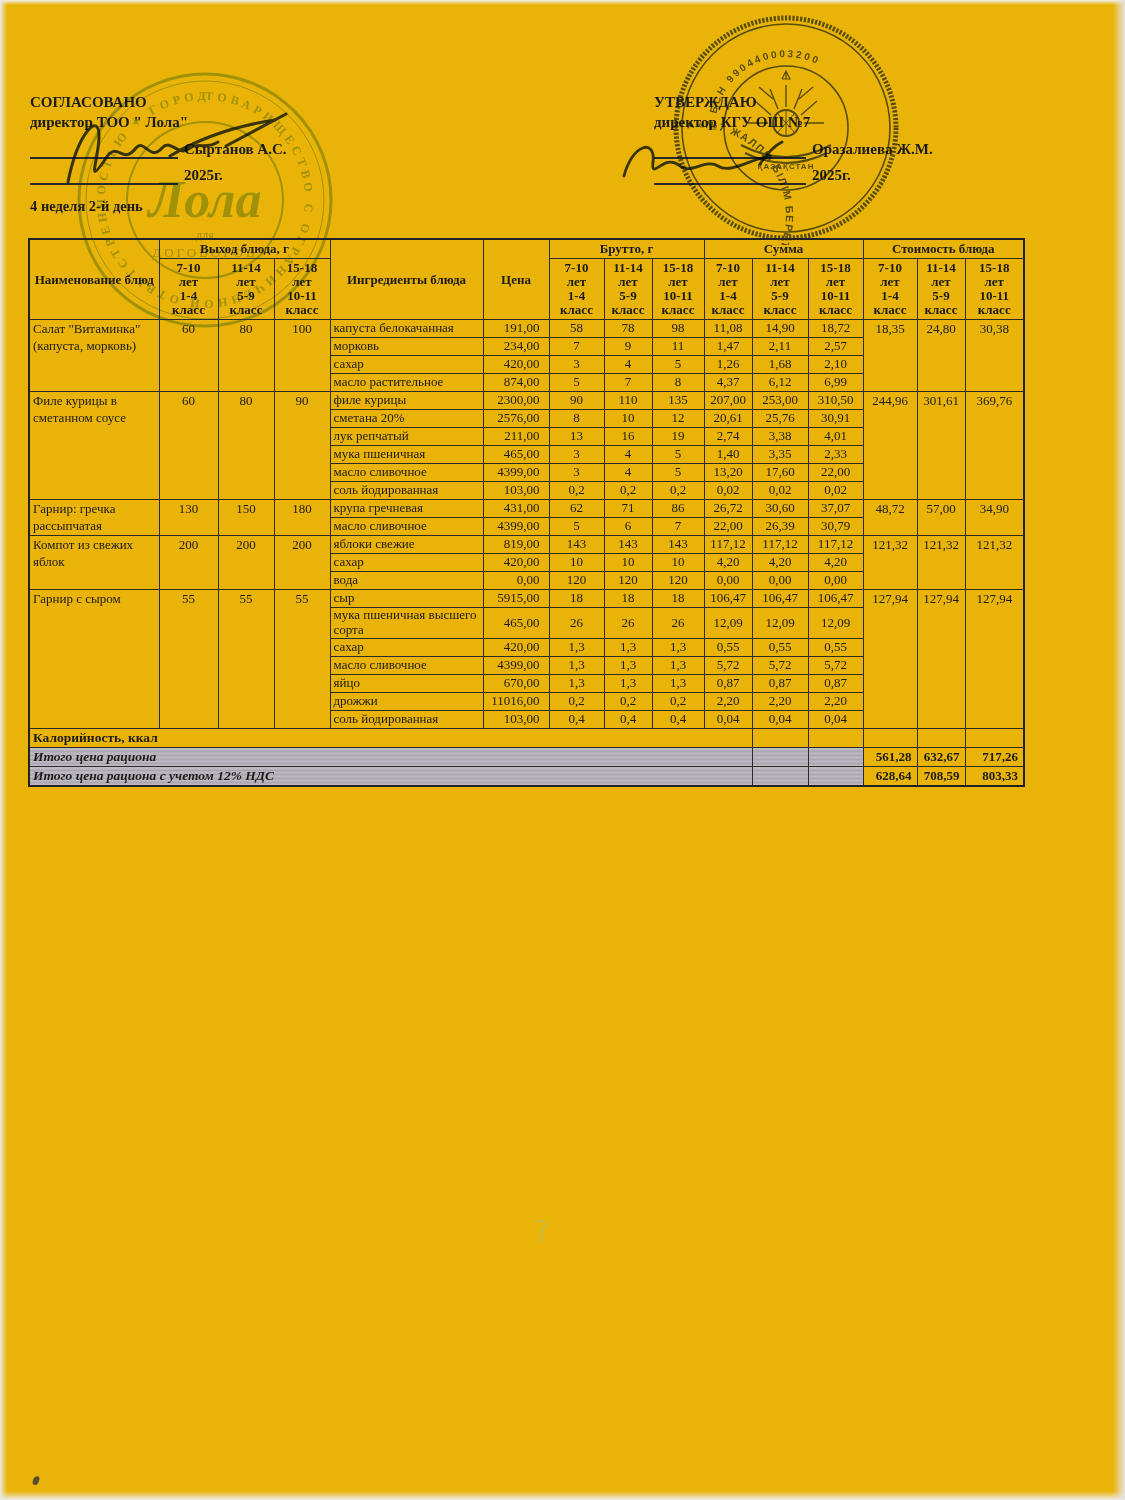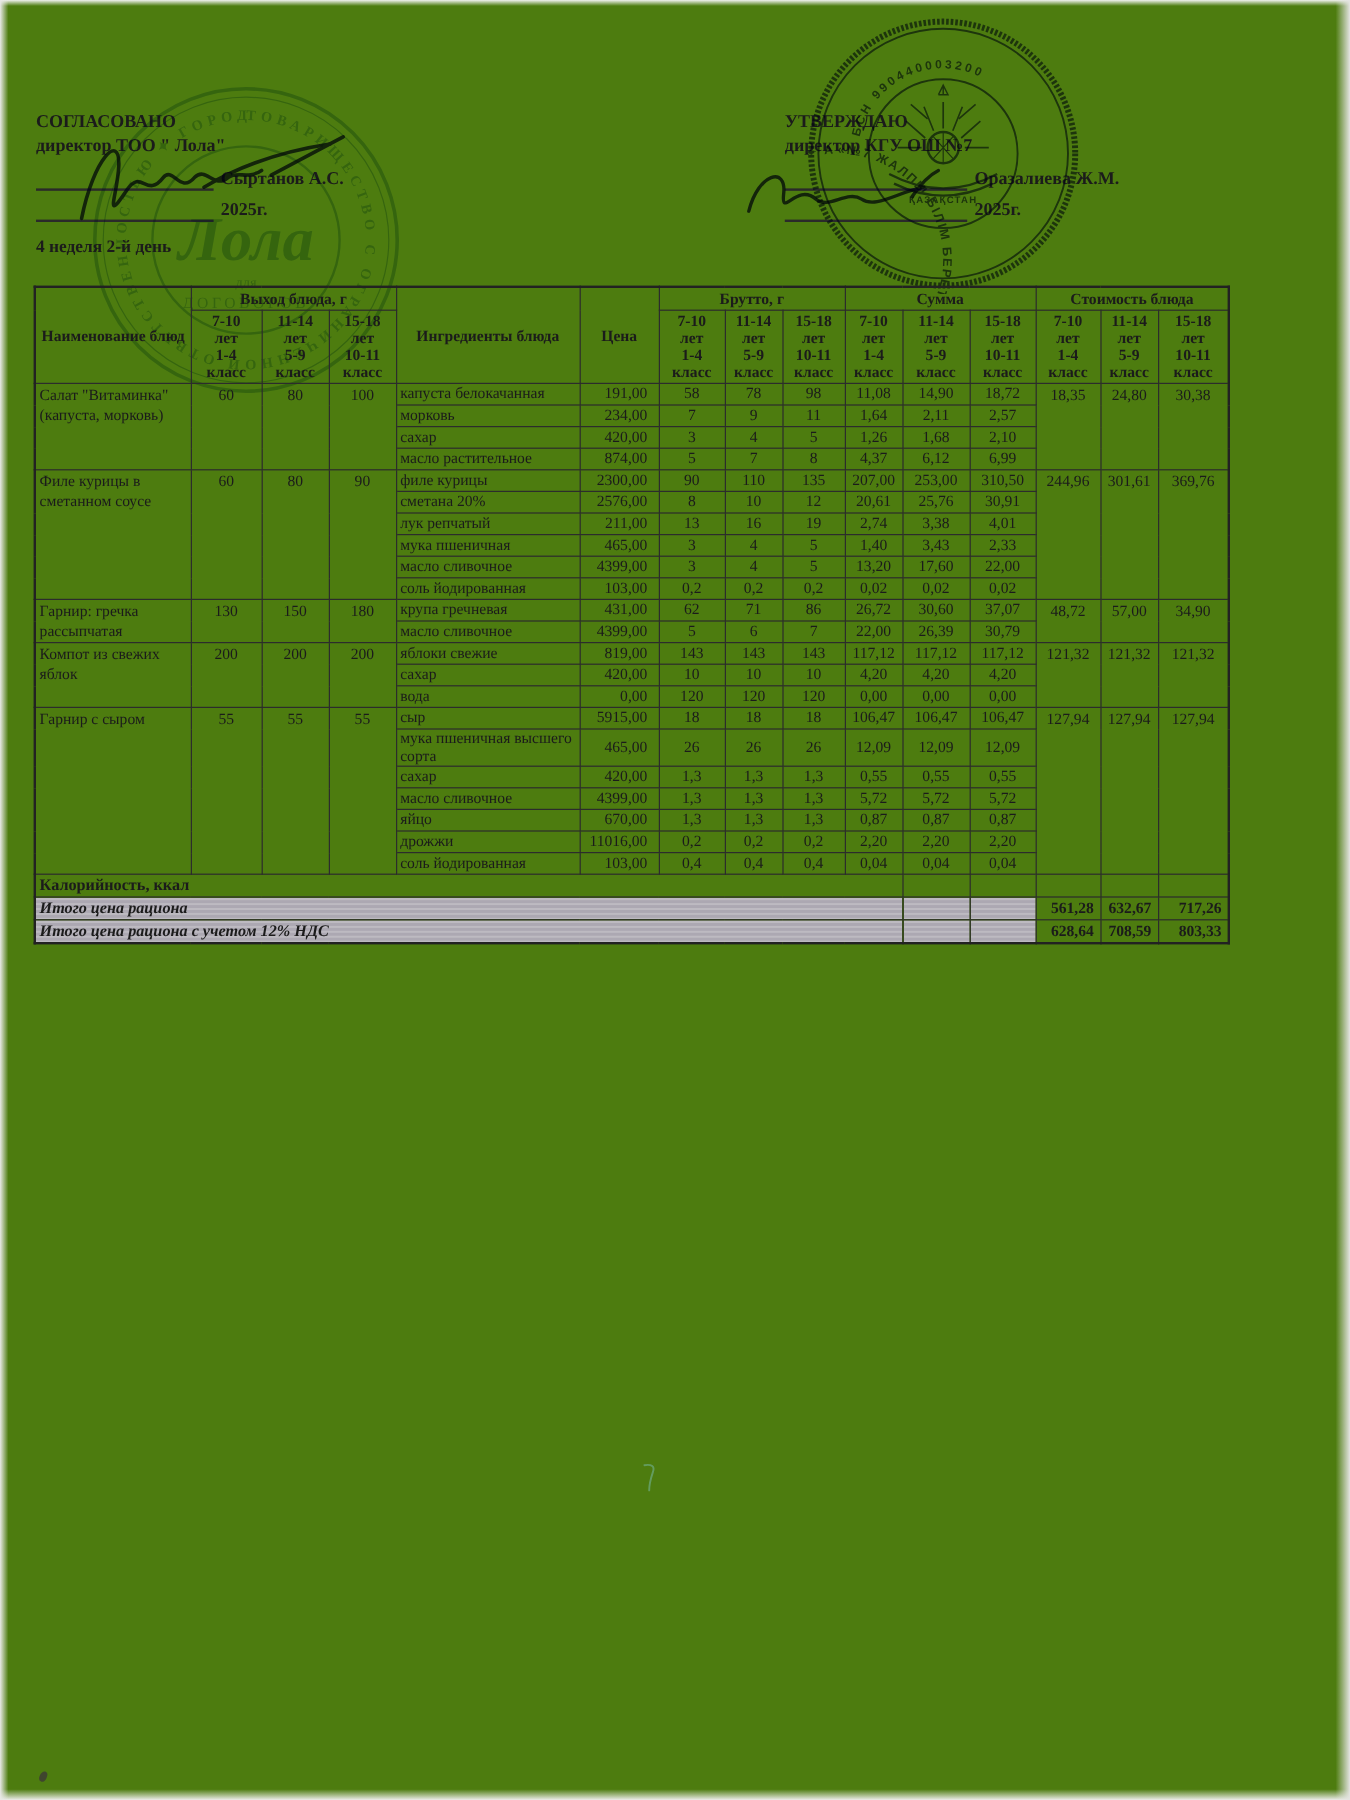--- a/index.html
+++ b/index.html
@@ -1,16 +1,16 @@
 <!DOCTYPE html>
 <html><head>
 <meta charset="utf-8">
 <style>
   html,body{margin:0;padding:0;background:#9a9a9a;}
-  .page{position:relative;width:1125px;height:1500px;margin:0 auto;background:#4d7c0f;
+  .page{position:relative;width:1125px;height:1500px;margin:0 auto;background:#eab308;
         font-family:"Liberation Serif",serif;color:#1b1b1b;overflow:hidden;}
   .page::before{content:'';position:absolute;inset:0;pointer-events:none;
     background:linear-gradient(90deg,#e9e9e7 0,rgba(255,255,255,0) 7px),
                linear-gradient(270deg,#e4e4e2 0,rgba(255,255,255,0) 12px),
                linear-gradient(0deg,#ededeb 0,rgba(255,255,255,0) 9px),
                linear-gradient(180deg,#f1f1ef 0,rgba(255,255,255,0) 5px);}
   
   .approval{position:absolute;font-weight:bold;font-size:15px;line-height:1.35;white-space:nowrap;}
   .approval .row{margin-top:6px;}
   .uline{display:inline-block;border-bottom:2px solid #2a2a2a;height:14px;vertical-align:bottom;margin-right:6px;}
@@ -245,21 +245,21 @@
           <td rowspan="4" class="num topv">18,35</td>
           <td rowspan="4" class="num topv">24,80</td>
           <td rowspan="4" class="num topv">30,38</td>
         </tr>
         <tr>
           <td class="ing">морковь</td>
           <td class="price">234,00</td>
           <td class="num">7</td>
           <td class="num">9</td>
           <td class="num">11</td>
-          <td class="num">1,64</td>
+          <td class="num">1,47</td>
           <td class="num">2,11</td>
           <td class="num">2,57</td>
         </tr>
         <tr>
           <td class="ing">сахар</td>
           <td class="price">420,00</td>
           <td class="num">3</td>
           <td class="num">4</td>
           <td class="num">5</td>
           <td class="num">1,26</td>
@@ -313,21 +313,21 @@
           <td class="num">3,38</td>
           <td class="num">4,01</td>
         </tr>
         <tr>
           <td class="ing">мука пшеничная</td>
           <td class="price">465,00</td>
           <td class="num">3</td>
           <td class="num">4</td>
           <td class="num">5</td>
           <td class="num">1,40</td>
-          <td class="num">3,43</td>
+          <td class="num">3,35</td>
           <td class="num">2,33</td>
         </tr>
         <tr>
           <td class="ing">масло сливочное</td>
           <td class="price">4399,00</td>
           <td class="num">3</td>
           <td class="num">4</td>
           <td class="num">5</td>
           <td class="num">13,20</td>
           <td class="num">17,60</td>

